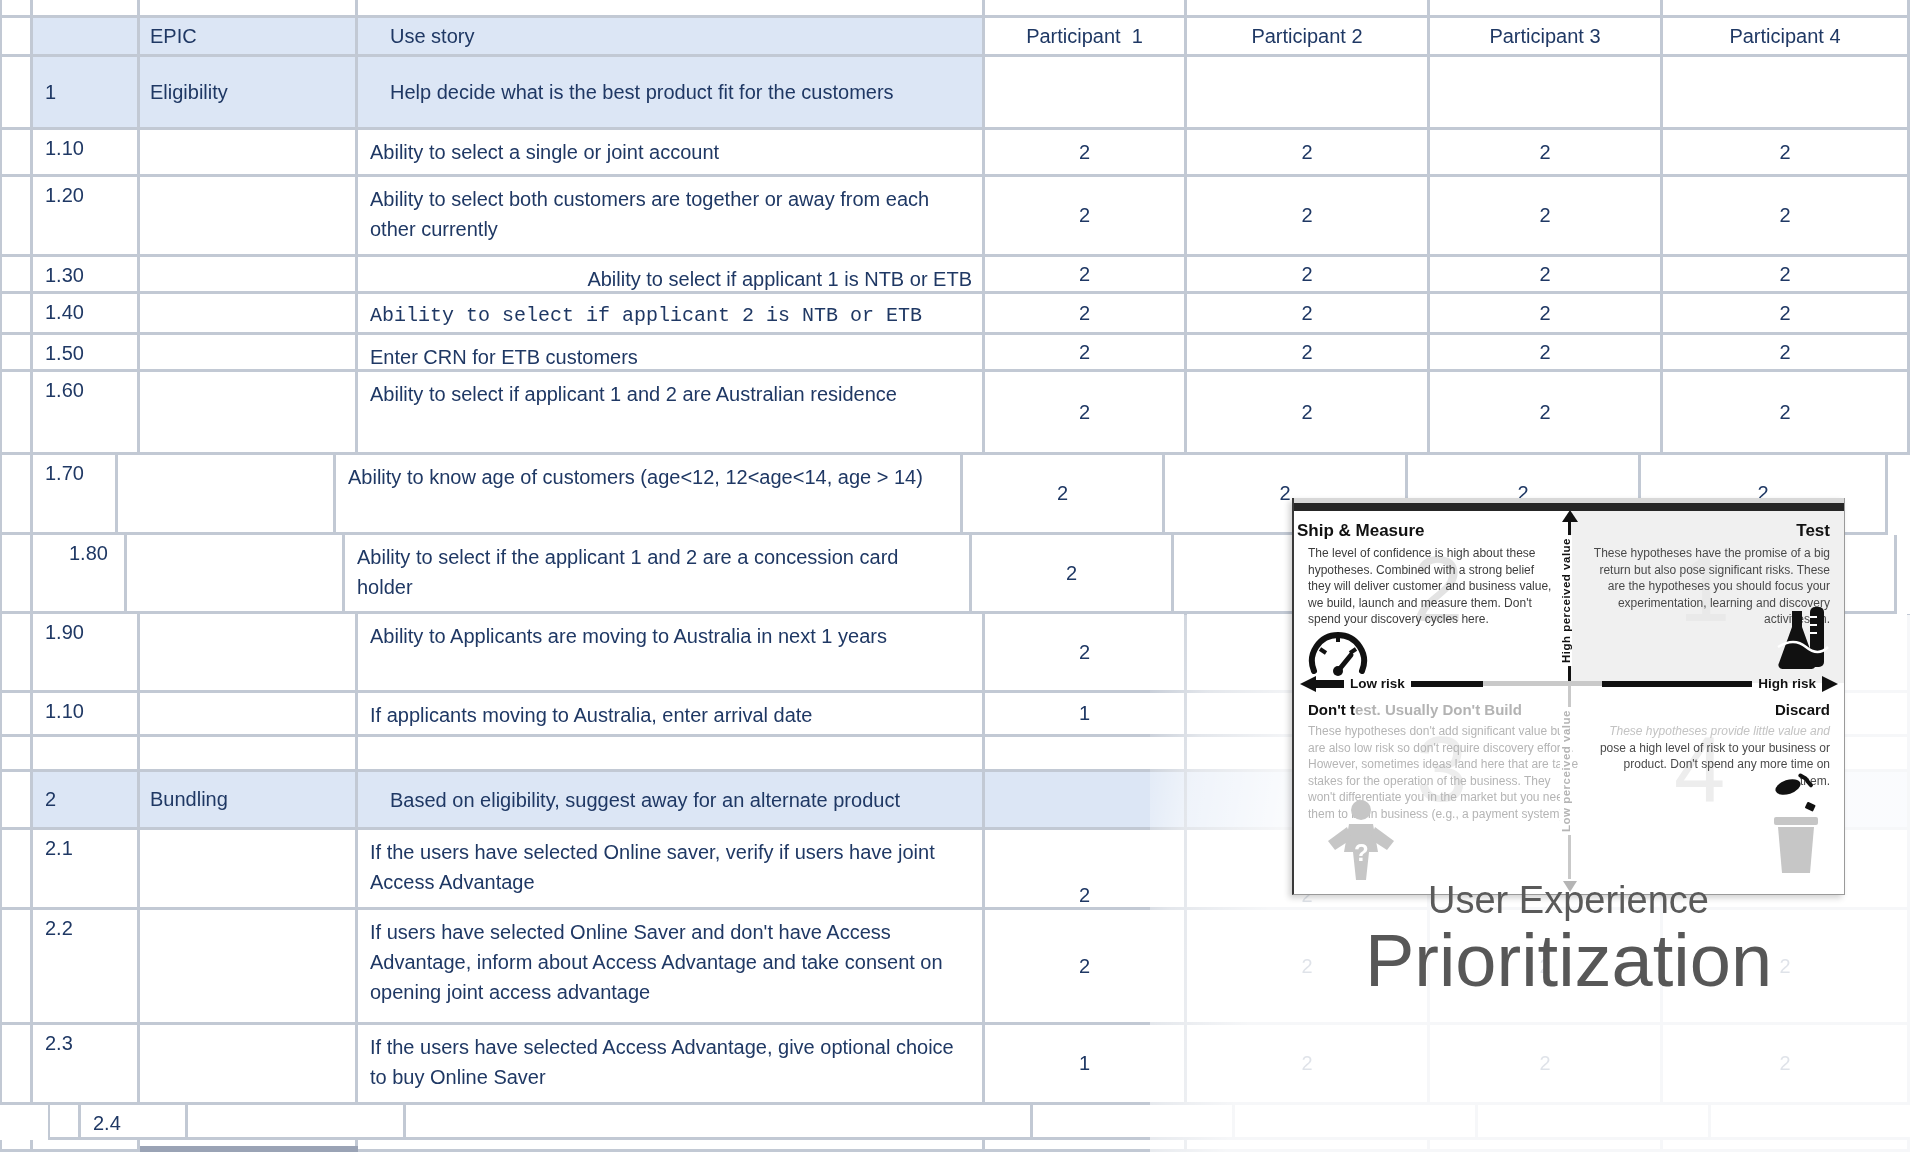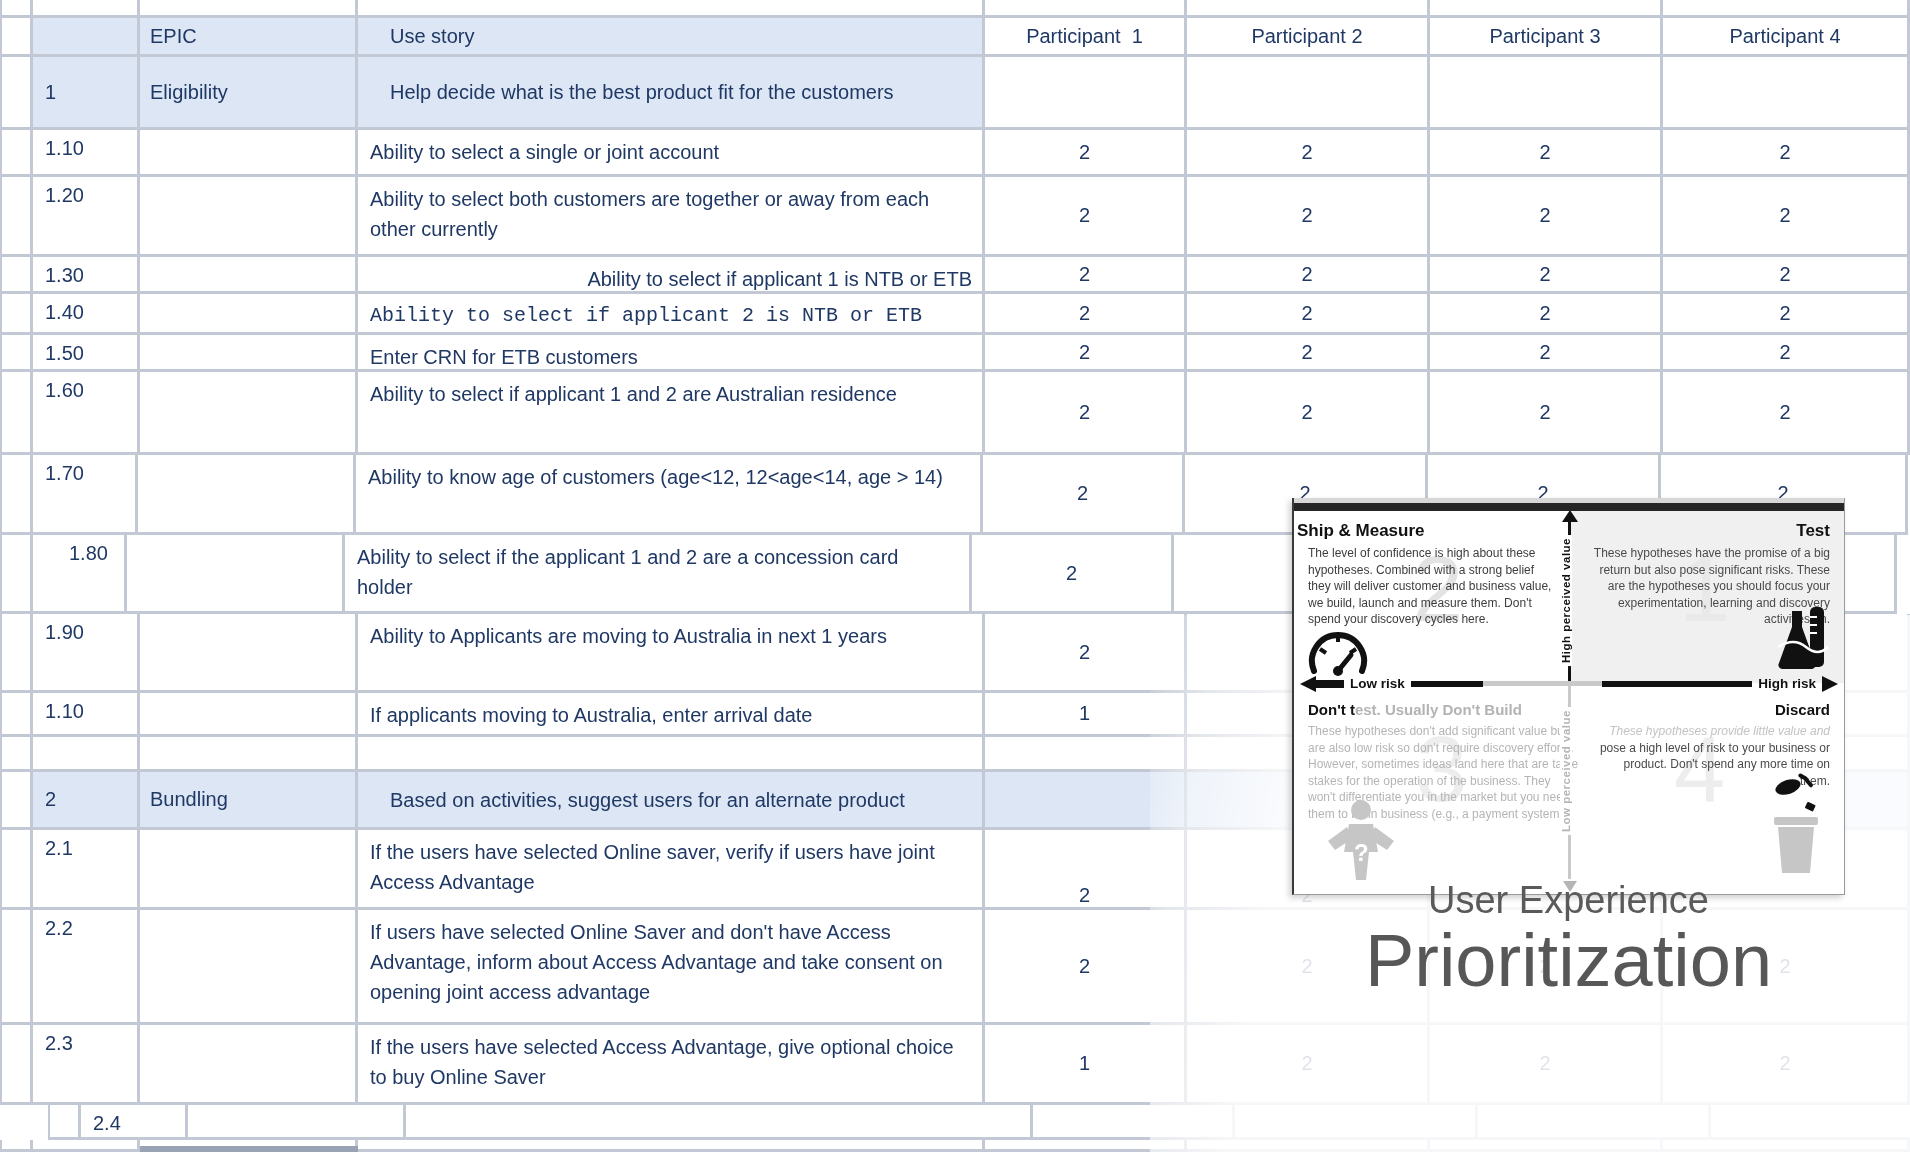--- a/index.html
+++ b/index.html
@@ -182,21 +182,21 @@
         <div class="cell id-cell" style="width: 107px;">1.60</div>
         <div class="cell epic-cell" style="width: 218px;"></div>
         <div class="cell story-cell" style="width: 627px;">Ability to select if applicant 1 and 2 are Australian residence</div>
         <div class="cell val" style="width: 202px;">2</div>
         <div class="cell val" style="width: 243px;">2</div>
         <div class="cell val" style="width: 233px;">2</div>
         <div class="cell val" style="width: 247px;">2</div>
       </div>
       <div class="trow" style="height: 80px;">
         <div class="cell first" style="width: 33px;"></div>
-        <div class="cell id-cell" style="width: 105px; padding-left: 12px;">1.70</div>
+        <div class="cell id-cell" style="width: 85px; padding-left: 12px;">1.70</div>
         <div class="cell epic-cell" style="width: 218px;"></div>
         <div class="cell story-cell" style="width: 627px;">Ability to know age of customers (age&lt;12, 12&lt;age&lt;14, age &gt; 14)</div>
         <div class="cell val" style="width: 202px;">2</div>
         <div class="cell val" style="width: 243px;">2</div>
         <div class="cell val" style="width: 233px;">2</div>
         <div class="cell val" style="width: 247px;">2</div>
       </div>
       <div class="trow" style="height: 79px;">
         <div class="cell first" style="width: 33px;"></div>
         <div class="cell id-cell" style="width: 94px; padding-left: 36px;">1.80</div>
@@ -234,21 +234,21 @@
         <div class="cell story-cell" style="width: 627px;"></div>
         <div class="cell val" style="width: 202px;"></div>
         <div class="cell val" style="width: 243px;"></div>
         <div class="cell val" style="width: 233px;"></div>
         <div class="cell val" style="width: 247px;"></div>
       </div>
       <div class="trow" style="height: 58px;">
         <div class="cell first" style="width: 33px;"></div>
         <div class="cell id-cell blue vmid" style="width: 107px;">2</div>
         <div class="cell epic-cell blue vmid" style="width: 218px;">Bundling</div>
-        <div class="cell story-cell blue story-indent vmid" style="width: 627px;">Based on activities, suggest users for an alternate product</div>
+        <div class="cell story-cell blue story-indent vmid" style="width: 627px;">Based on eligibility, suggest away for an alternate product</div>
         <div class="cell val blue" style="width: 202px;"></div>
         <div class="cell val blue" style="width: 243px;"></div>
         <div class="cell val blue" style="width: 233px;"></div>
         <div class="cell val blue" style="width: 247px;"></div>
       </div>
       <div class="trow" style="height: 80px;">
         <div class="cell first" style="width: 33px;"></div>
         <div class="cell id-cell" style="width: 107px;">2.1</div>
         <div class="cell epic-cell" style="width: 218px;"></div>
         <div class="cell story-cell" style="width: 627px;">If the users have selected Online saver, verify if users have joint Access Advantage</div>

